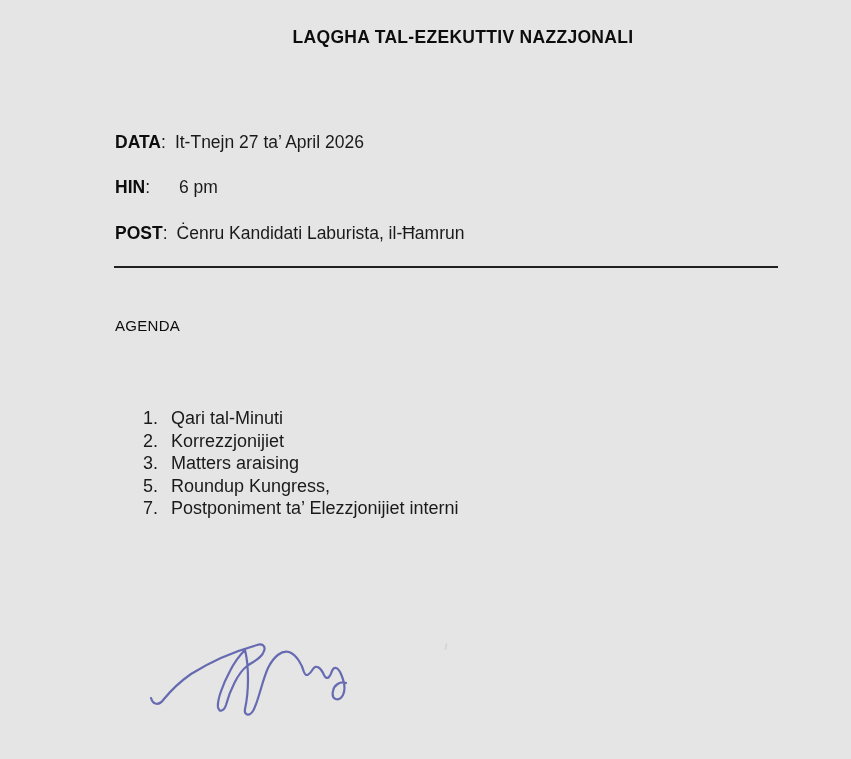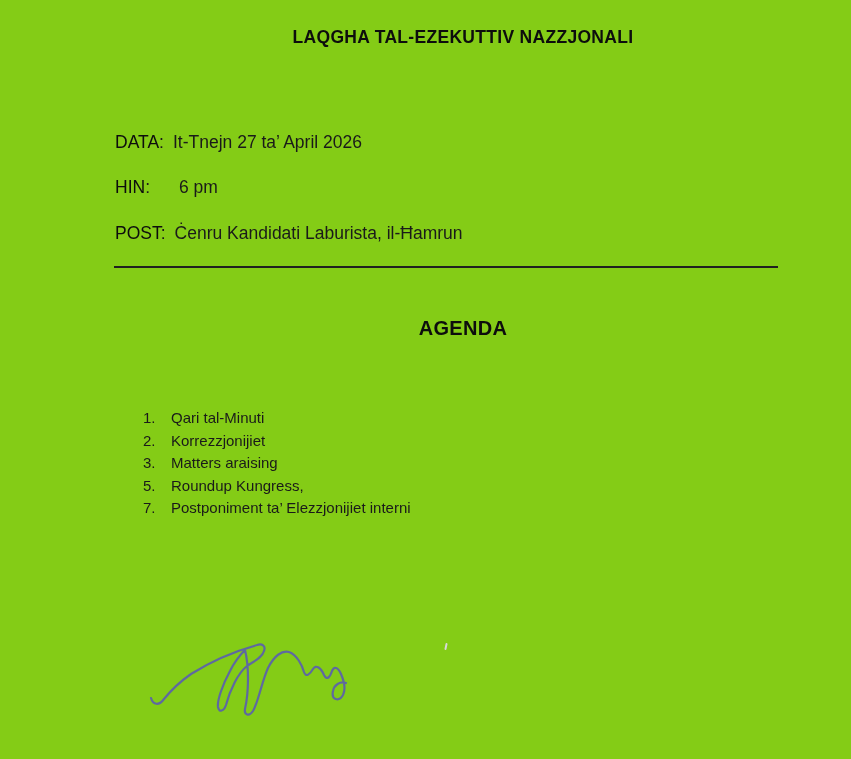--- a/index.html
+++ b/index.html
@@ -1,20 +1,20 @@
 <!DOCTYPE html>
 <html><head>
 <meta charset="utf-8">
 <style>
   html, body { margin: 0; padding: 0; background: #ffffff; }
   .page {
     position: relative;
     width: 851px;
     height: 759px;
-    background: #84cc16;
+    background: #e5e5e5;
     color: #1a1a1a;
     font-family: "Liberation Sans", sans-serif;
     overflow: hidden;
   }
   .doc-title {
     position: absolute;
     top: 27px;
     left: 115px;
     width: 696px;
     text-align: center;
@@ -26,48 +26,47 @@
   }
   .meta-line {
     position: absolute;
     left: 115px;
     font-size: 17.5px;
     white-space: nowrap;
   }
   .meta-line--date  { top: 114px; }
   .meta-line--time  { top: 159px; }
   .meta-line--venue { top: 205px; }
-  .meta-label { font-weight: normal; color: #0d0d0d; }
+  .meta-label { font-weight: bold; color: #0d0d0d; }
   .meta-colon { color: #1a1a1a; }
   .meta-value { margin-left: 9px; color: #1a1a1a; }
   .meta-line--time .meta-value { margin-left: 29px; }
   .separator-line {
     position: absolute;
     left: 114px;
     top: 266px;
     width: 664px;
     height: 2px;
     background: #202020;
   }
   .agenda-heading {
     position: absolute;
     top: 317px;
     left: 115px;
     width: 696px;
-    text-align: center;
-    font-size: 20px;
-    font-weight: bold;
+    font-size: 15px;
+    font-weight: normal;
     color: #0d0d0d;
     letter-spacing: 0.3px;
   }
   .agenda-list {
     position: absolute;
     left: 143px;
     top: 407px;
-    font-size: 15px;
+    font-size: 18px;
     line-height: 22.5px;
   }
   .agenda-item { white-space: nowrap; }
   .agenda-num {
     display: inline-block;
     width: 28px;
   }
   .signature-wrap {
     position: absolute;
     left: 145px;

